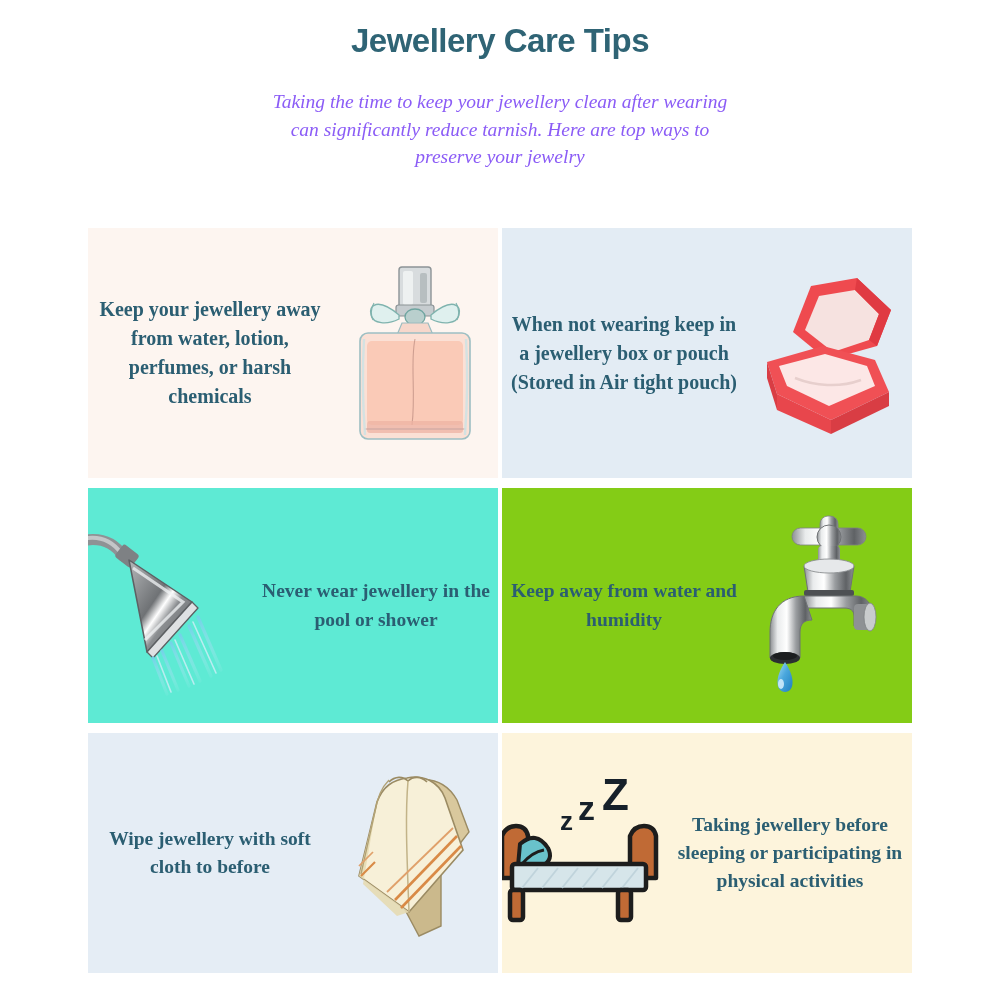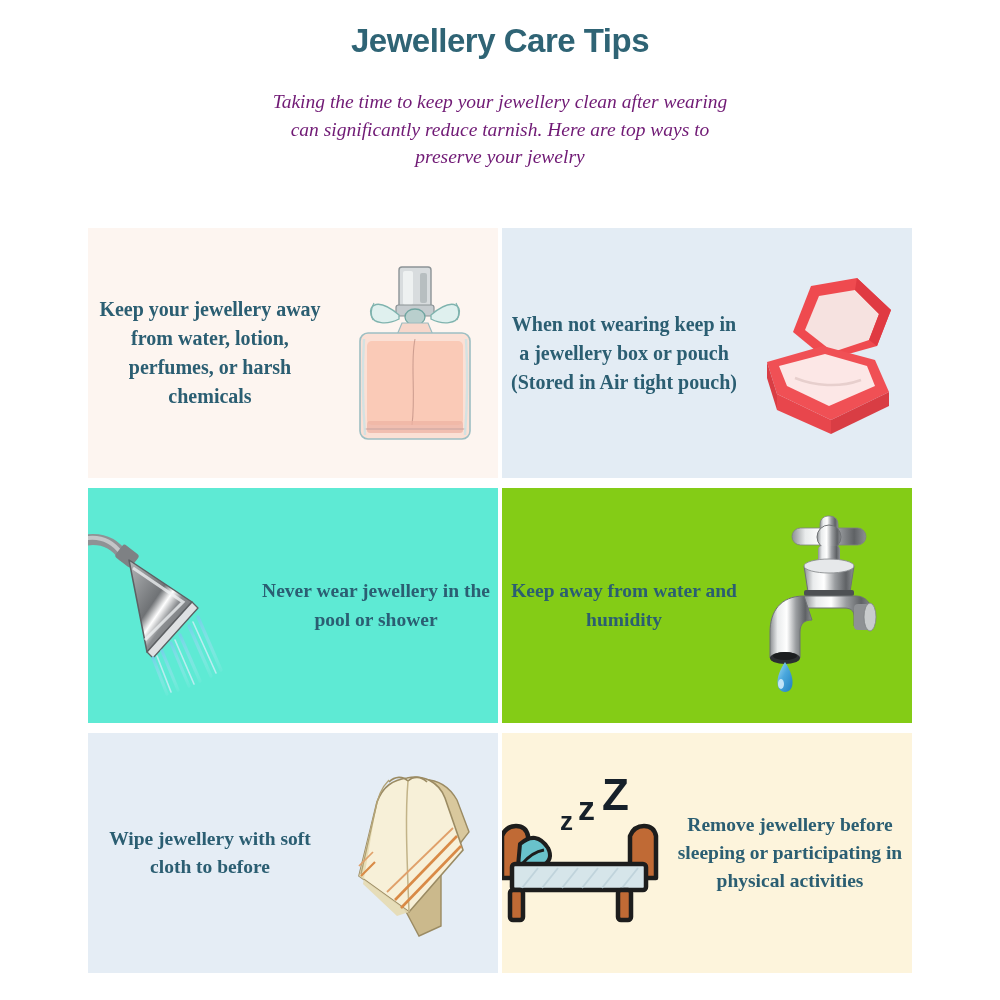--- a/index.html
+++ b/index.html
@@ -35,21 +35,21 @@
     color: #2f6475;
     line-height: 1.15;
     margin: 0;
     padding-top: 8px;
   }
   .subtitle {
     font-family: "Liberation Serif", serif;
     font-style: italic;
     font-size: 19.5px;
     line-height: 1.42;
-    color: #701a75;
+    color: #8b5cf6;
     width: 460px;
     margin: 28px auto 0 auto;
   }
 
   
   .grid {
     position: absolute;
     left: 88px;
     top: 228px;
     width: 932px;
@@ -271,21 +271,21 @@
           <path d="M116 80 L56 142" fill="none" stroke="#d98a46" stroke-width="2.6"></path>
           <path d="M108 62 L42 126" fill="none" stroke="#e0a06a" stroke-width="1.8"></path>
           <path d="M30 96 L16 110" fill="none" stroke="#d98a46" stroke-width="2.2"></path>
           <path d="M28 86 L14 100" fill="none" stroke="#e0a06a" stroke-width="1.7"></path>
         </svg>
         </span>
       </div>
     </div>
 
     <div class="card r3 text-right" style="background:#fdf4dc">
-      <div class="card-text">Remove jewellery before sleeping or participating in physical activities</div>
+      <div class="card-text">Taking jewellery before sleeping or participating in physical activities</div>
       <div class="card-art">
         <span>
         <svg width="190" height="150" viewBox="0 0 190 150">
 
           <text x="82" y="52" font-family="Liberation Sans, sans-serif" font-size="26" font-weight="bold" fill="#16202a">z</text>
           <text x="100" y="42" font-family="Liberation Sans, sans-serif" font-size="34" font-weight="bold" fill="#16202a">z</text>
           <text x="124" y="32" font-family="Liberation Sans, sans-serif" font-size="44" font-weight="bold" fill="#16202a">Z</text>
 
           <path d="M24 58 q4 -10 14 -10 q10 0 12 10 v42 h-26 z" fill="#c06a35" stroke="#1d1d1d" stroke-width="4.5" stroke-linejoin="round"></path>
 

